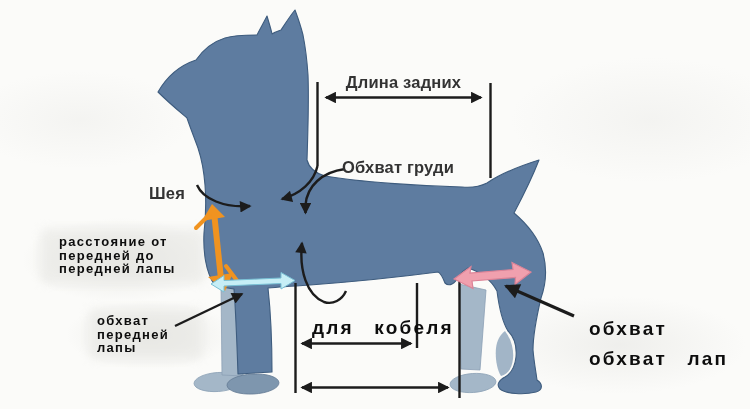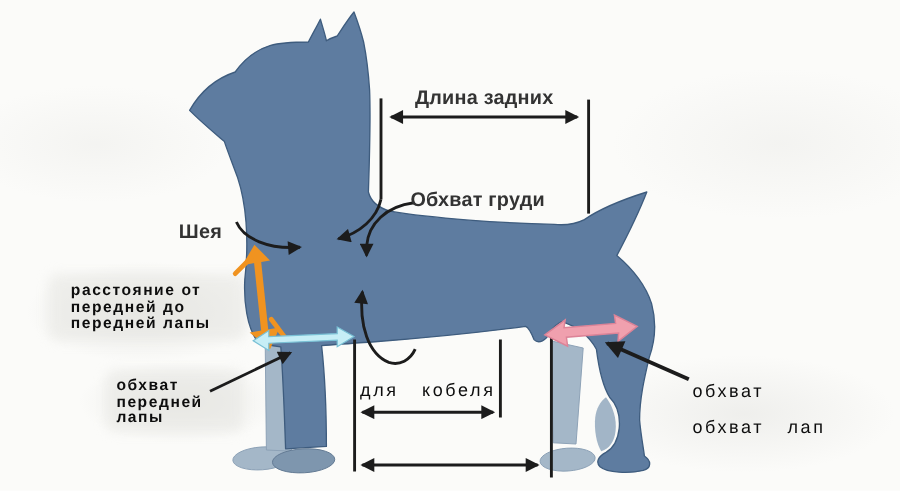--- a/index.html
+++ b/index.html
@@ -11,21 +11,21 @@
       radial-gradient(180px 70px at 620px 345px, rgba(195,195,190,.22), rgba(195,195,190,0) 70%),
       radial-gradient(200px 90px at 650px 120px, rgba(200,200,195,.15), rgba(200,200,195,0) 70%),
       radial-gradient(160px 70px at 80px 120px, rgba(200,200,195,.14), rgba(200,200,195,0) 70%),
       #fbfbf9;
     font-family:"Liberation Sans", sans-serif;
   }
   svg.canvas{position:absolute; left:0; top:0;}
   .lbl{position:absolute; color:#262626; white-space:nowrap;}
   .big{font-size:16.5px; font-weight:bold; color:#333; letter-spacing:.2px;}
   .small{font-size:13px; font-weight:bold; color:#0d0d0d; letter-spacing:1.3px; line-height:13.5px;}
-  .mid{font-size:15px; font-weight:normal; color:#0d0d0d; letter-spacing:2.2px;}
+  .mid{font-size:19px; font-weight:bold; color:#0d0d0d; letter-spacing:2.2px;margin-left:12px;}
   .ws-wide{word-spacing:13px;}
   .ws-med{word-spacing:7px;}
   .patch{position:absolute; background:#e6e6e2; opacity:.55; filter:blur(5px); border-radius:8px;}
 </style>
 </head>
 <body>
 
 <div class="stage">
 
   <div class="patch" style="left:40px; top:228px; width:165px; height:56px;"></div>

